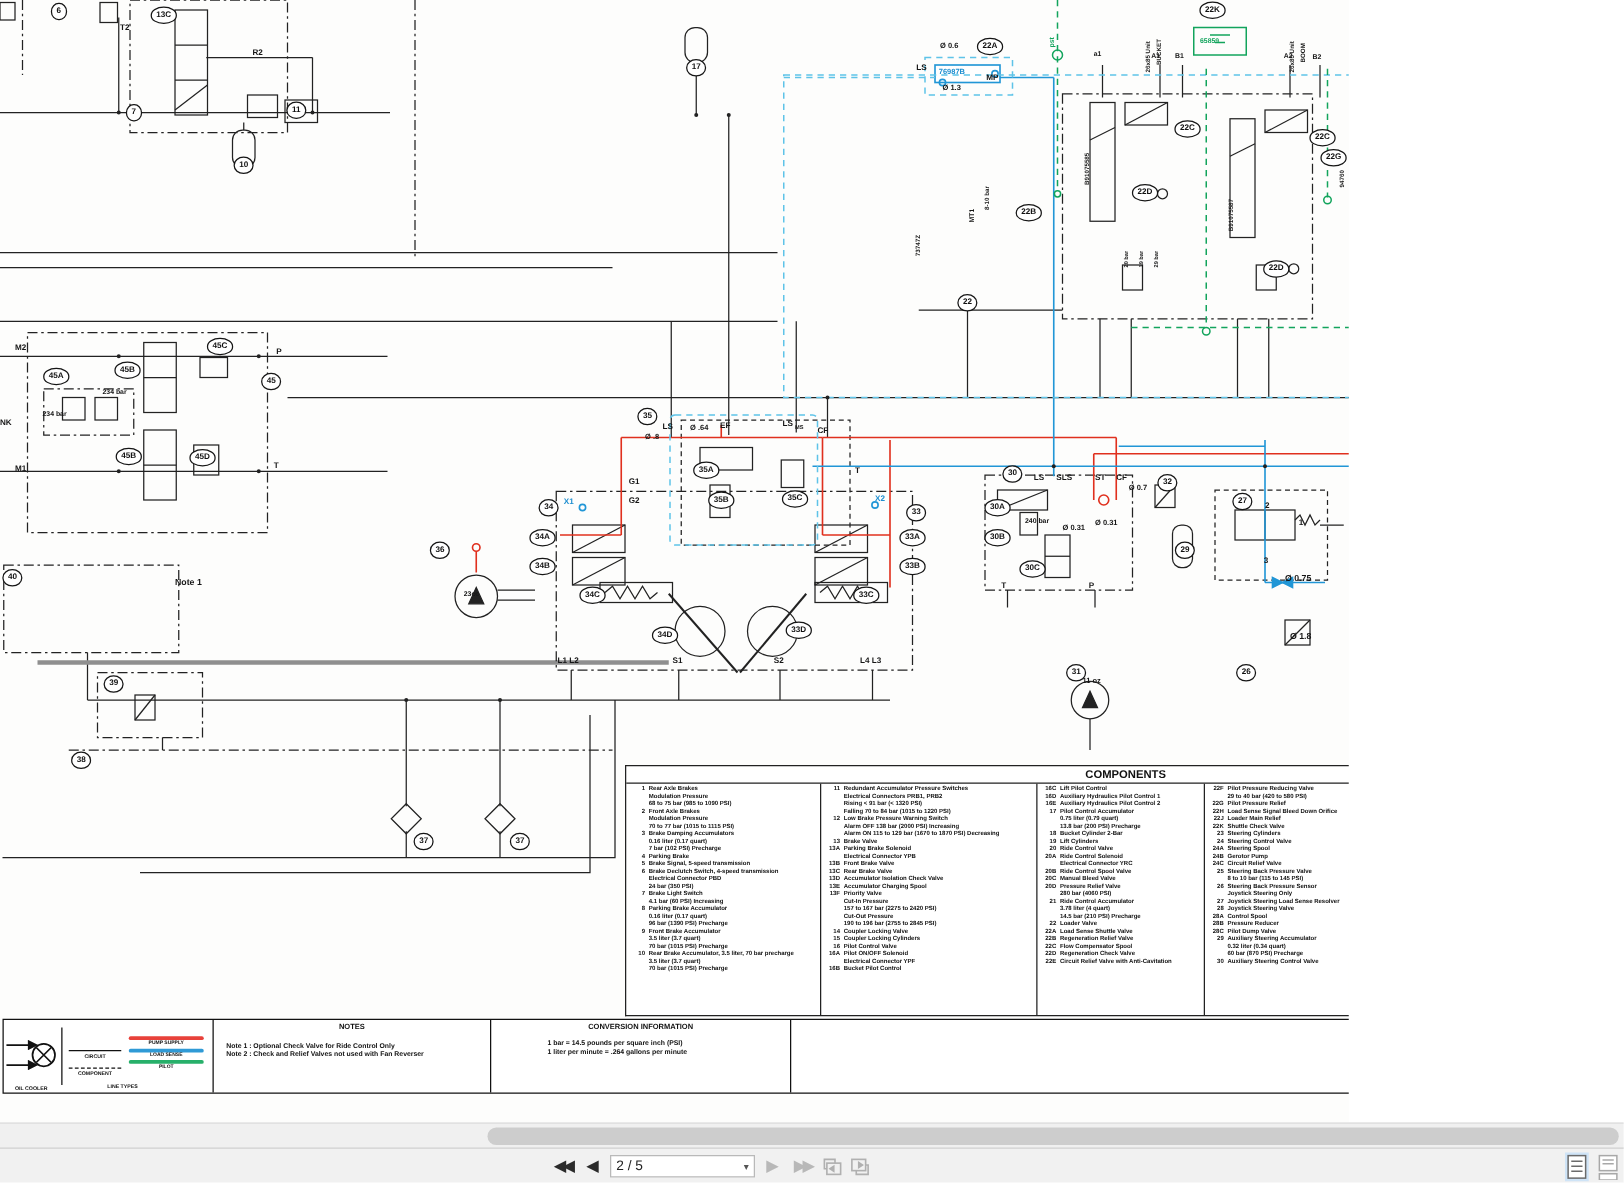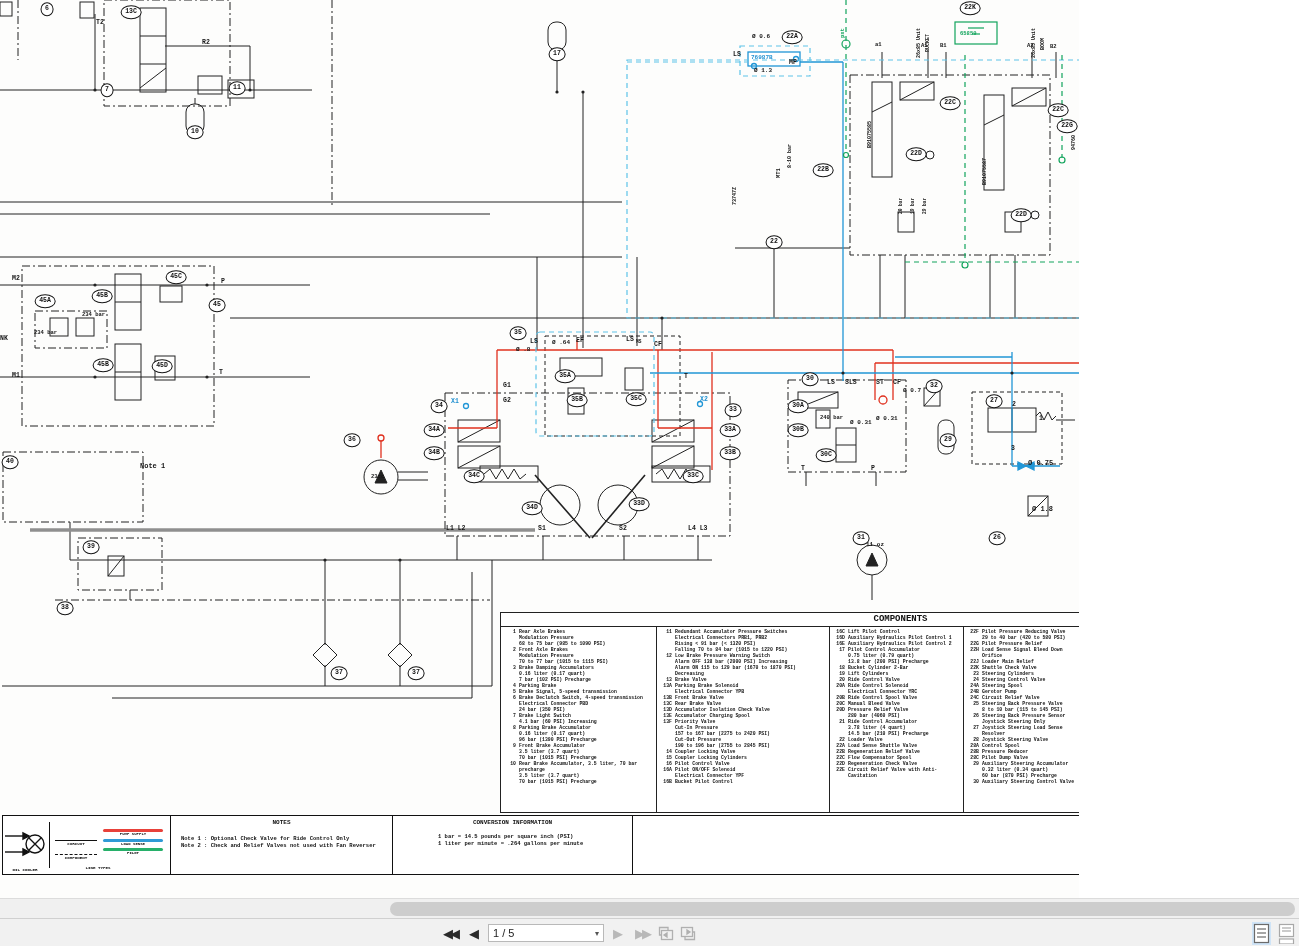--- a/index.html
+++ b/index.html
@@ -1,18 +1,18 @@
 <!DOCTYPE html>
 <html><head>
 <meta charset="utf-8">
 <style>
   html,body{margin:0;padding:0;background:#fff;width:1299px;height:946px;overflow:hidden;
     font-family:"Liberation Sans","DejaVu Sans",sans-serif;}
   #app{position:relative;width:1299px;height:946px;background:#fff;}
-  #canvas{position:absolute;left:0;top:0;width:1079px;height:898px;background:#fdfdfc;overflow:hidden;font-family:Liberation Mono, monospace;}
+  #canvas{position:absolute;left:0;top:0;width:1079px;height:898px;background:#fdfdfc;overflow:hidden;}
   #art{position:absolute;left:0;top:0;z-index:1;}
   .callout{position:absolute;transform:translate(-50%,-50%);background:#fff;border:1.2px solid #151515;
     border-radius:50%;font-size:6.5px;font-weight:bold;color:#111;padding:2.5px 3.5px;line-height:1;
     text-align:center;white-space:nowrap;z-index:5;}
   .lbl{position:absolute;font-size:6.5px;font-weight:bold;color:#161616;white-space:nowrap;z-index:4;line-height:1;}
   .lbl.v{transform:rotate(-90deg);transform-origin:0 0;}.lbl.blue{color:#1f8fd0}.lbl.green{color:#12a45c}
   
   #comp-table{position:absolute;left:500px;top:612px;width:799px;height:199px;background:#fff;
     border:1px solid #222;border-right:none;z-index:6;}
   #comp-title{height:13px;border-bottom:1px solid #222;text-align:center;font-weight:bold;font-size:9px;line-height:13px;color:#111;}
@@ -1113,21 +1113,21 @@
 
   <div id="hscroll">
     <div id="hthumb"></div>
   </div>
 
   <div id="toolbar">
     <div id="tb-center">
       <button class="tb-btn">◀◀</button>
       <button class="tb-btn" style="letter-spacing:0;">◀</button>
       <div id="page-box">
-        <span>1 / 5</span>
+        <span>2 / 5</span>
         <span class="caret">▾</span>
       </div>
       <button class="tb-btn disabled" style="letter-spacing:0;">▶</button>
       <button class="tb-btn disabled">▶▶</button>
       <span class="tb-icon">
         <svg width="16" height="15">
             <g stroke="#b0b0b0" fill="none" stroke-width="1.3">
           <rect x="3.5" y="4.5" width="11" height="9"></rect>
               <path d="M10 4.5 V1.5 H1.5 V9 H3.5"></path>
               <path d="M6 9 l3 -2 v4 z" fill="#b0b0b0"></path>

